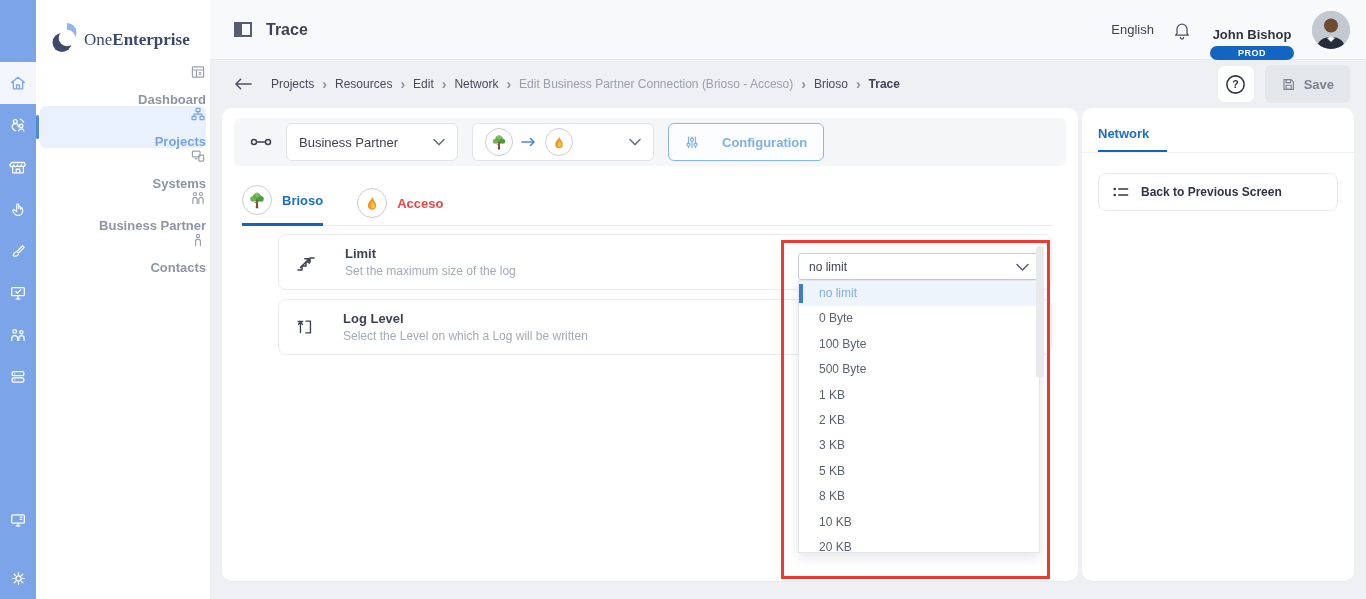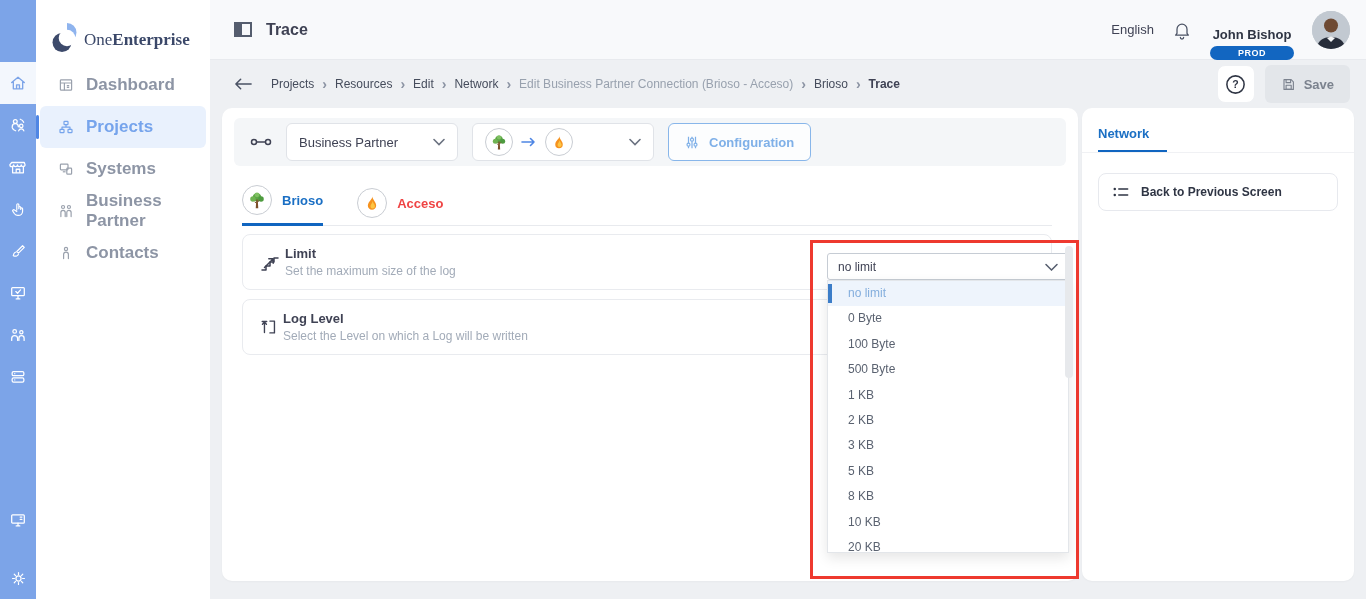--- a/index.html
+++ b/index.html
@@ -29,23 +29,23 @@
   
   .menu {
     position:absolute; left:36px; top:0; bottom:0; width:174px;
     background:#ffffff; z-index:5;
   }
   .logo { display:flex; align-items:flex-end; gap:2px; padding:12px 10px 6px 14px; height:62px; }
   .logo-text { font-family:"Liberation Serif", serif; font-size:17px; color:#3b4869; padding-bottom:6px; }
   .logo-text b { font-weight:700; }
   .menu-list { margin-top:2px; }
   .menu-item {
-    position:relative; height:42px; display:flex; align-items:center; gap:12px;
-    padding-left:18px; margin:0 4px; color:#8d95a5; font-size:17px; font-weight:bold;
-    border-radius:6px; cursor:pointer;
+    position:relative; height:42px; display:flex; align-items:flex-end; gap:12px;
+    padding-left:18px; margin:0 4px; color:#8d95a5; font-size:13px; font-weight:bold;
+    border-radius:6px; cursor:pointer;flex-direction:column;
   }
   .menu-item .mi-icon { color:#9aa1ad; }
   .menu-item.active { background:#e9f1fd; color:#76a4ec; }
   .menu-item.active .mi-icon { color:#76a4ec; }
   .menu-item.active::before {
     content:""; position:absolute; left:-4px; top:9px; width:3px; height:24px;
     background:#4f86e4; border-radius:2px;
   }
 
   
@@ -111,46 +111,46 @@
   }
   .sel-type { width:172px; }
   .sel-pair { width:182px; gap:8px; justify-content:flex-start; }
   .sel-pair .chev { margin-left:auto; }
   .circle-icon {
     width:28px; height:28px; border-radius:50%; border:1px solid #c9cdd3;
     display:flex; align-items:center; justify-content:center; background:#fff; flex:none;
   }
   .config-btn {
     height:38px; padding:0 16px; background:#fcfdfe; border:1px solid #88b6ea; border-radius:6px;
-    display:flex; align-items:center; gap:10px; font-size:13px; font-weight:bold;
+    display:flex; align-items:center; gap:23px; font-size:13px; font-weight:bold;
     color:#7fb0e8; cursor:pointer; font-family:inherit;
   }
 
   .tabs-row {
     position:absolute; left:20px; right:26px; top:72px; height:46px;
     border-bottom:1px solid #e8eaee; display:flex; gap:34px; align-items:flex-end;
   }
   .tab {
     display:flex; align-items:center; gap:10px; padding-bottom:8px; cursor:pointer;
     font-size:13px; font-weight:bold; color:#ef4444; margin-bottom:-1px;
   }
   .tab .circle-icon { width:30px; height:30px; }
   .tab.active { color:#1a6fc4; border-bottom:3px solid #1065c0; }
 
   .settings { position:absolute; left:20px; right:26px; top:126px; }
   .setting-row {
     border:1px solid #e9ebef; border-radius:8px; height:56px; margin-bottom:9px;
-    display:flex; align-items:center; gap:4px; padding:0 16px; background:#fff;
+    display:flex; align-items:center; gap:28px; padding:0 16px; background:#fff;margin-left:36px;
   }
   .row-title { font-size:13px; font-weight:bold; color:#3f4254; }
   .row-desc { font-size:12px; color:#a2abb8; margin-top:3px; }
 
   
   .highlight-box {
-    position:absolute; left:810px; top:240px; width:269px; height:339px;
+    position:absolute; left:781px; top:240px; width:269px; height:339px;
     border:3px solid #ee392f; z-index:30;
   }
   .dd-select {
     position:absolute; left:14px; top:10px; width:242px; height:27px;
     background:#fff; border:1px solid #c6ccd4; border-radius:3px;
     display:flex; align-items:center; justify-content:space-between;
     padding:0 10px; font-size:12px; color:#3f4254; cursor:pointer;
   }
   .dd-list {
     position:absolute; left:14px; top:37px; width:242px; height:273px;

